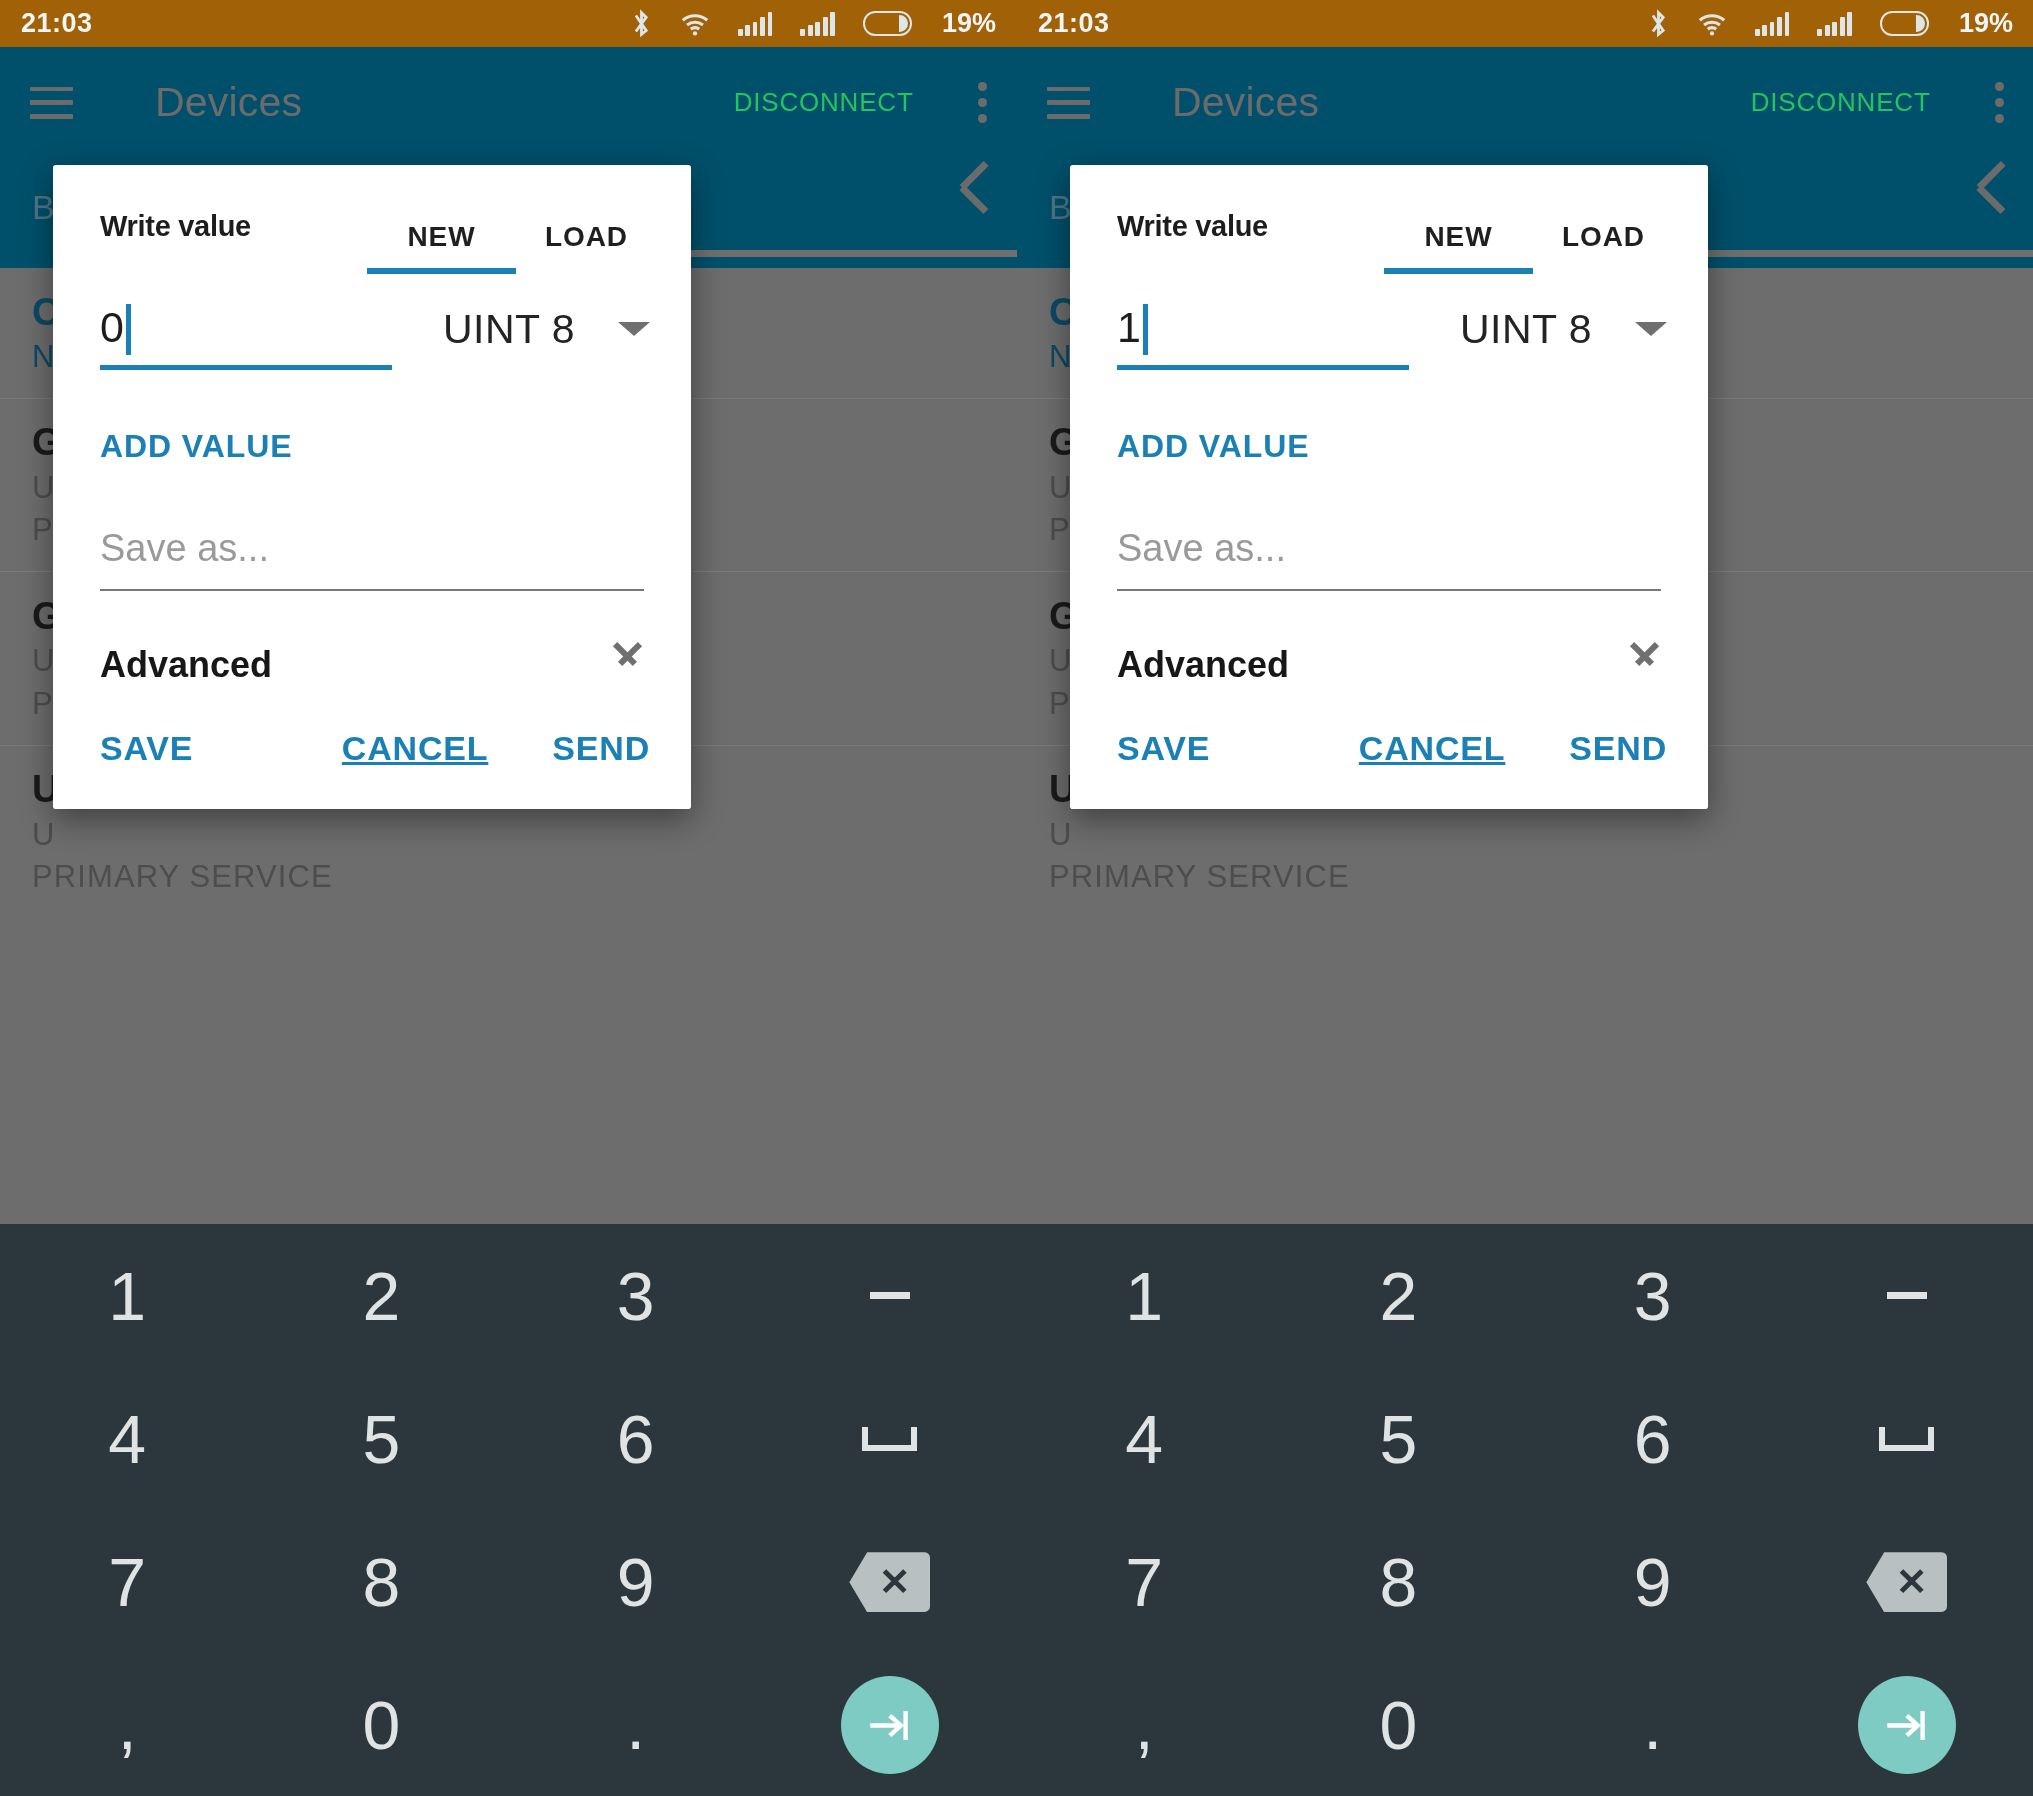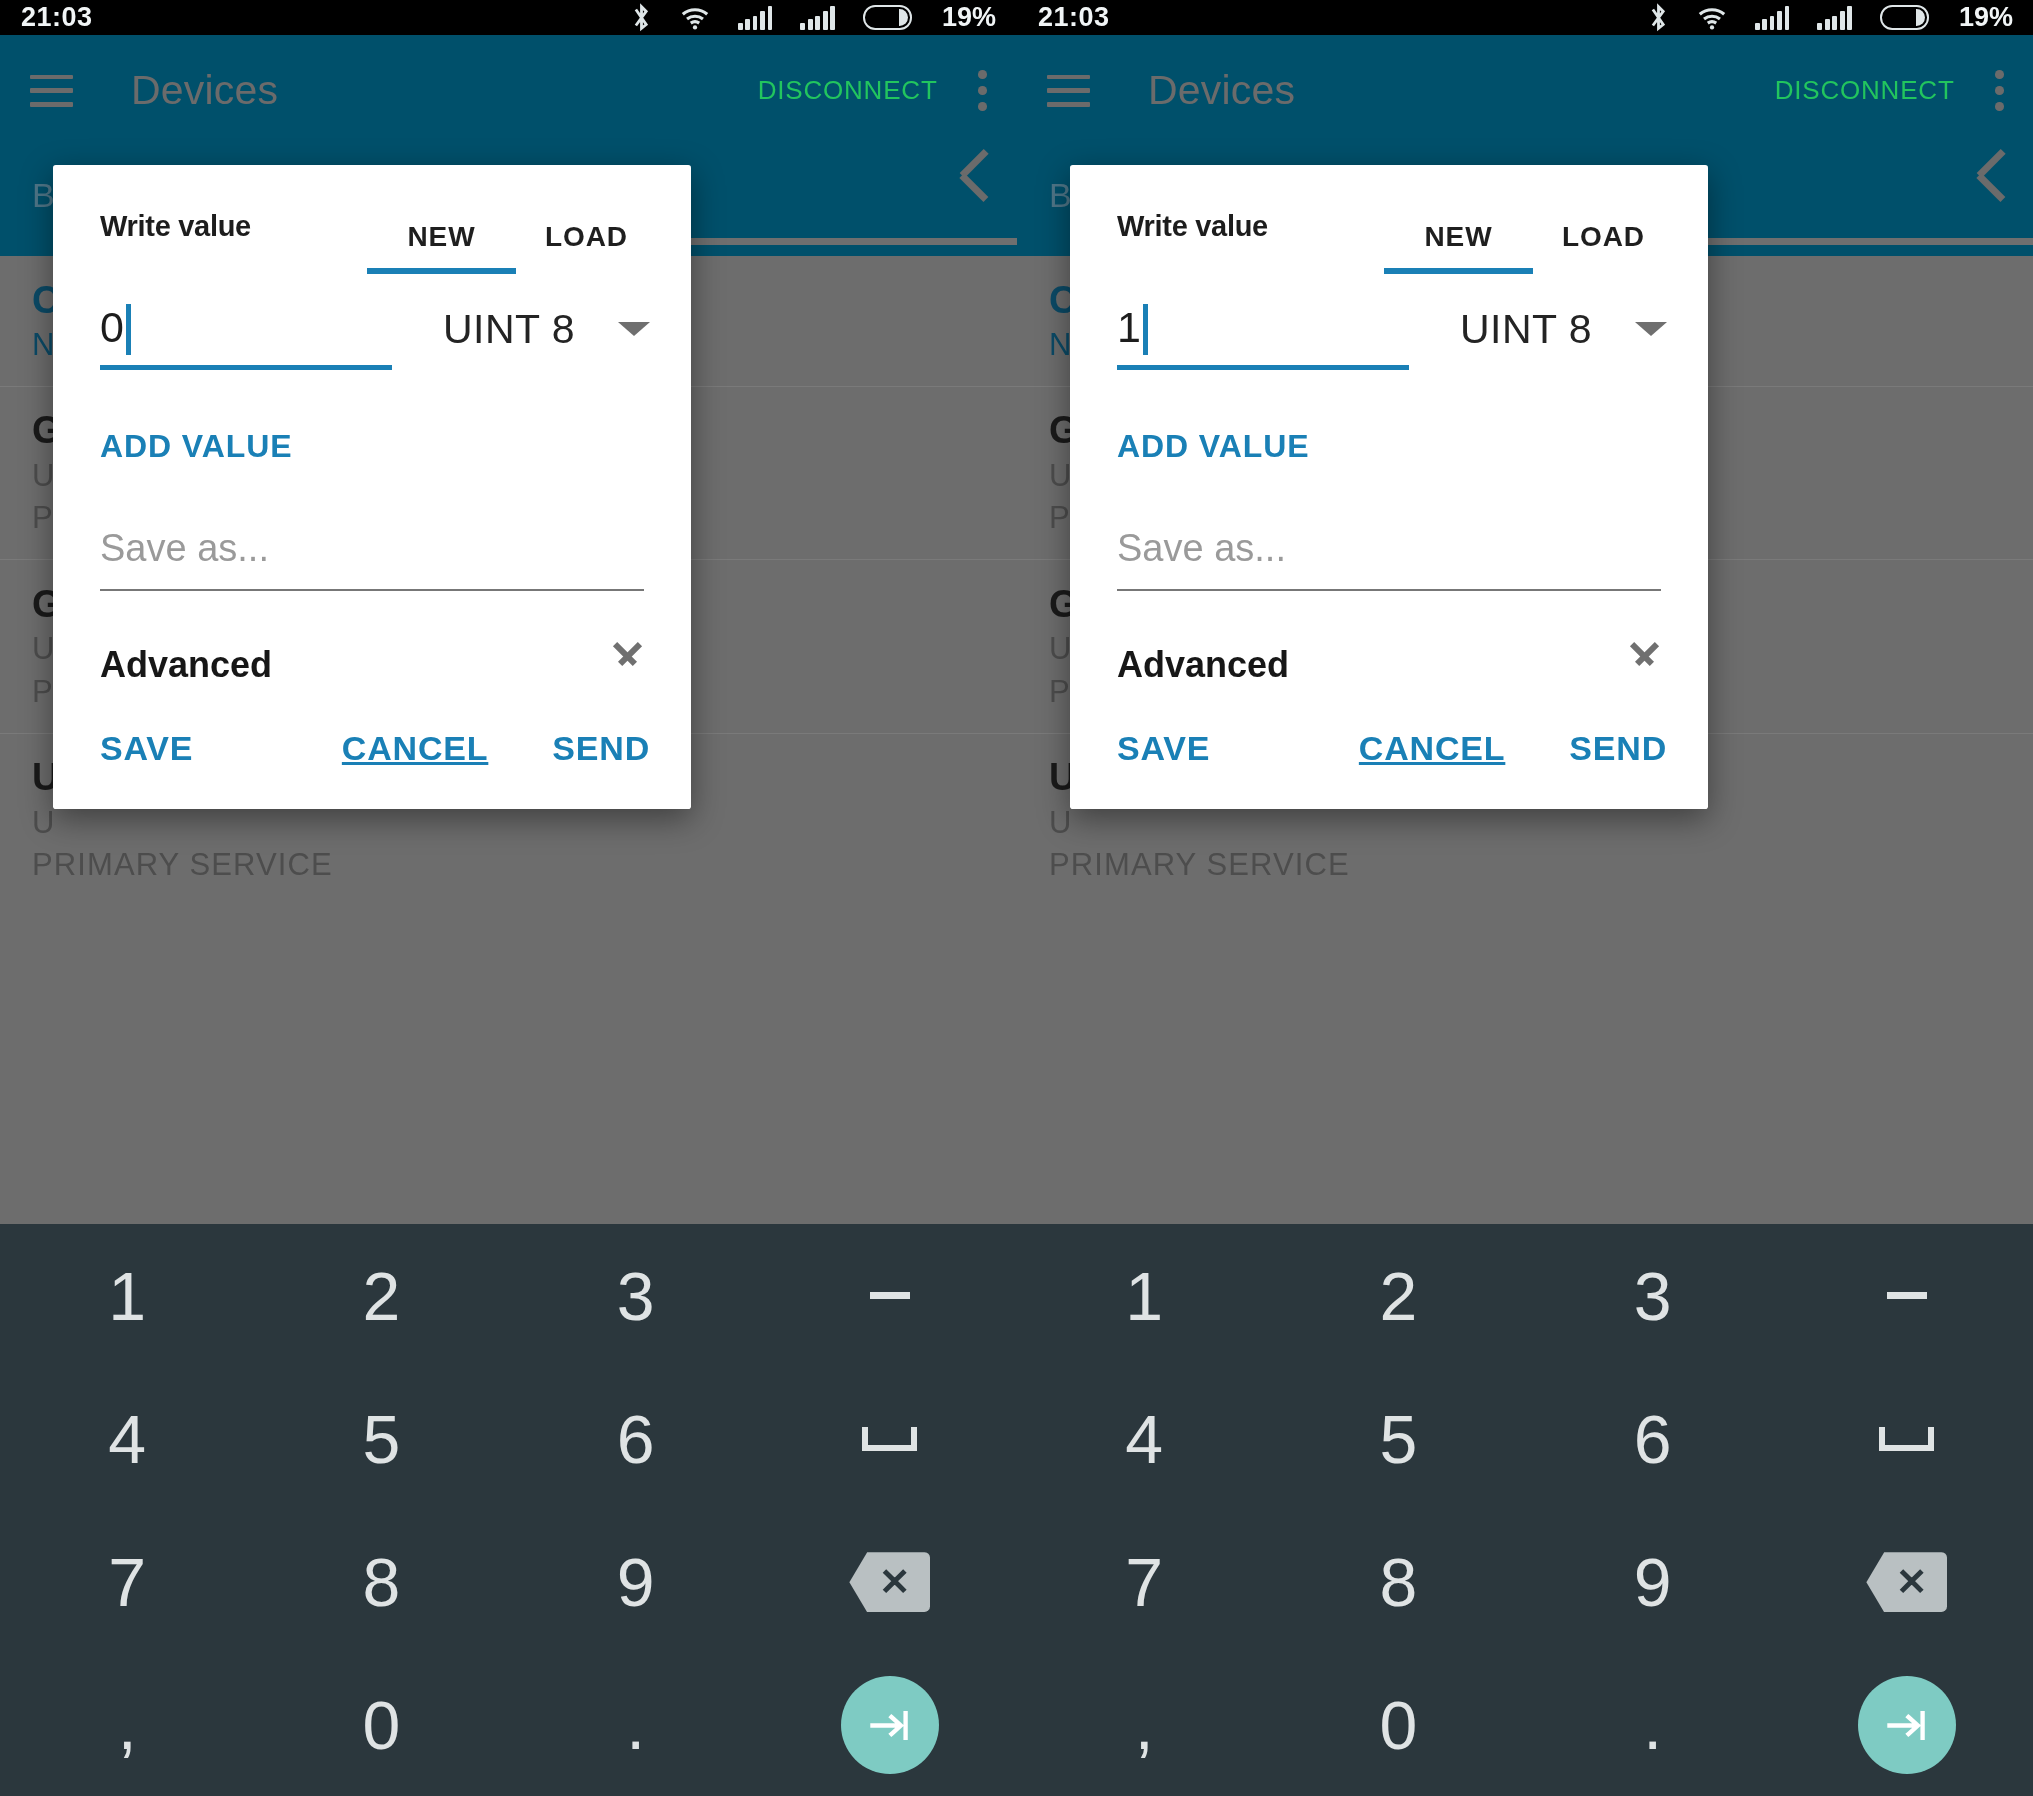--- a/index.html
+++ b/index.html
@@ -14,22 +14,22 @@
   .phone {
     position: relative;
     width: 1017px; height: 1797px;
     overflow: hidden;
     background: #6d6d6d;
   }
 
   
   .statusbar {
     position: relative;
-    height: 35px;
-    background: #000000;
+    height: 47px;
+    background: #a16207;
     display: flex; align-items: center;
     padding: 0 21px;
     color: #eef2f3;
   }
   .status-time {
     font-size: 27px; font-weight: bold; letter-spacing: 0.5px;
     color: #f1f5f6;
   }
   .status-right {
     margin-left: auto;
@@ -53,21 +53,21 @@
   }
   .battery .fill { height: 100%; width: 22%; background: #dfe6e8; border-radius: 0 8.5px 8.5px 0; }
   .battery-pct { font-size: 27px; font-weight: bold; color: #f1f5f6; margin-left: 1.9px; }
 
   
   .toolbar {
     position: relative; height: 221px; background: #00506b;
     overflow: hidden;
   }
   .toolbar-row {
-    height: 111px; display: flex; align-items: center; padding: 0 30px;
+    height: 111px; display: flex; align-items: center; padding: 0 30px; gap: 24px;
   }
   .hamburger { width: 43px; height: 32px; display: flex; flex-direction: column; justify-content: space-between; }
   .hamburger span { display: block; height: 4.7px; background: #6b6b6b; border-radius: 0.9px; }
   .tb-title {
     margin-left: 58px; font-size: 41px; color: #6b6b6b; font-weight: normal;
     letter-spacing: 0.2px;
   }
   .tb-action {
     margin-left: auto; font-size: 26px; color: #22c55e; letter-spacing: 0.8px;
   }

